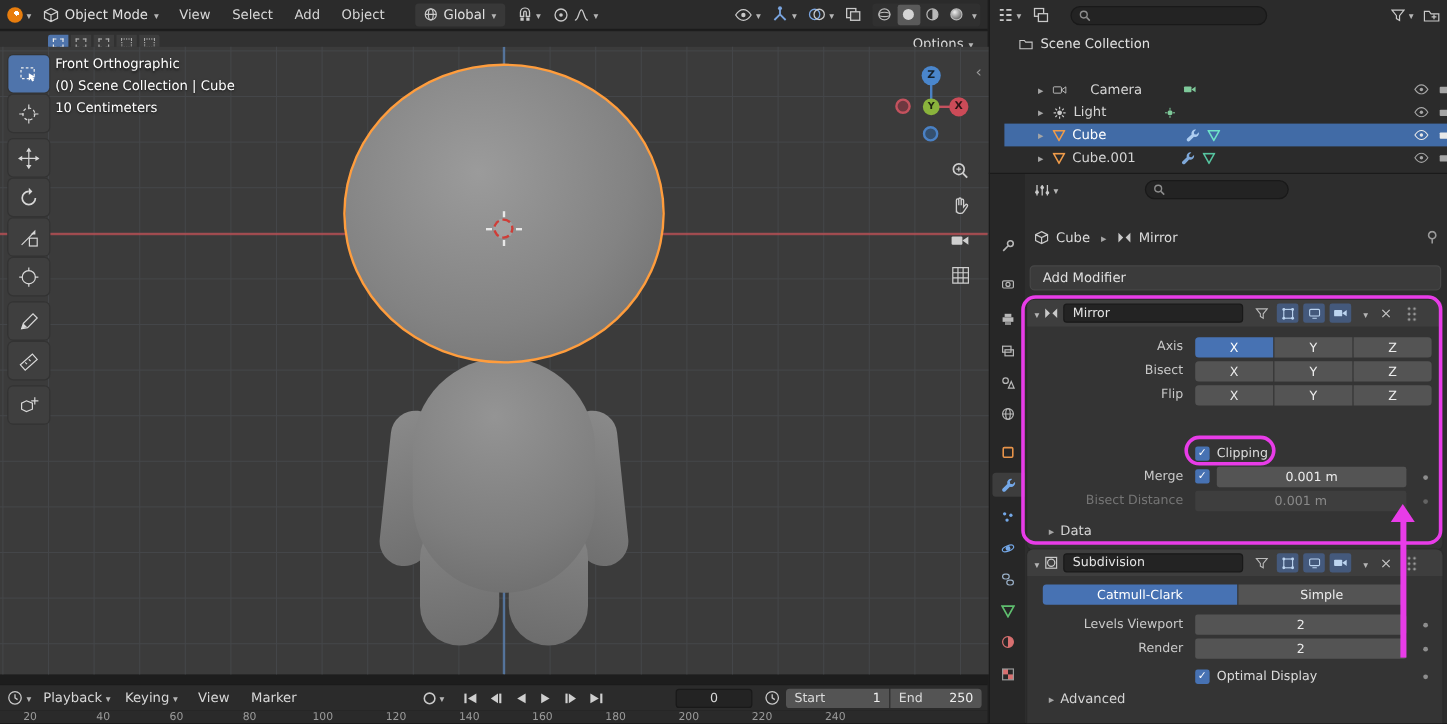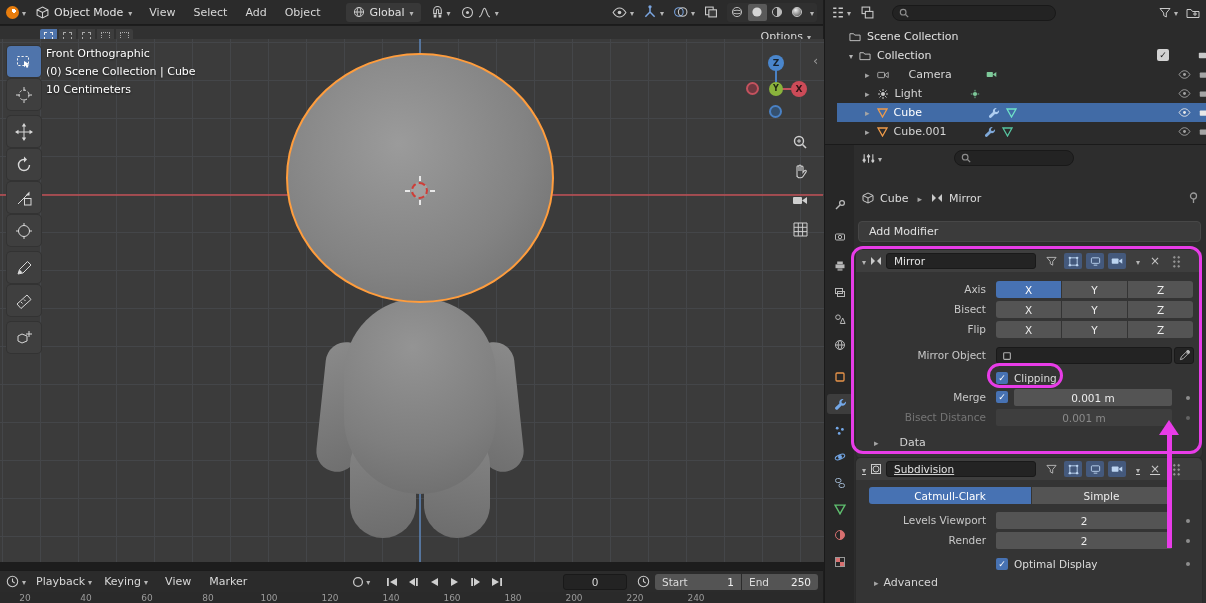--- a/index.html
+++ b/index.html
@@ -444,32 +444,20 @@
       </div>
     </div>
 
     <div class="otree-row" style="top:27px;">
       <svg style="margin-left:12px;" width="12" height="11" viewBox="0 0 13 11">
           <path d="M1 2.5h4l1.2 1.5H12v6H1z" fill="none" stroke="#c9c9c9"></path>
         </svg>
       <span style="margin-left:6px;color:#e0e0e0;">Scene Collection</span>
     </div>
 
-    <div class="otree-row" style="top:46px;">
-      <span class="i-down" style="margin-left:12px;"></span>
-      <svg style="margin-left:6px;" width="12" height="11" viewBox="0 0 13 11">
-          <path d="M1 2.5h4l1.2 1.5H12v6H1z" fill="none" stroke="#c9c9c9"></path>
-        </svg>
-      <span style="margin-left:6px;color:#e0e0e0;">Collection</span>
-      <span class="abs" style="left:320px;top:3px;width:12px;height:12px;background:#d2d2d2;border-radius:2px;color:#222;font-size:9px;line-height:12px;text-align:center;">✓</span>
-      <svg class="abs" style="left:361px;top:4px;" width="13" height="11" viewBox="0 0 16 13">
-          <rect x="1" y="3" width="9" height="7" rx="1" fill="#c9c9c9"></rect>
-          <path d="M10 6.5L15 3v7z" fill="#c9c9c9"></path>
-        </svg>
-    </div>
 
     <div class="otree-row" style="top:65px;">
       <span class="i-right" style="margin-left:28px;"></span>
       <svg style="margin-left:7px;" width="12" height="10" viewBox="0 0 16 13">
           <rect x="1" y="3" width="9" height="7" rx="1" fill="none" stroke="#c9c9c9"></rect>
           <path d="M10 6.5L15 3v7z" fill="none" stroke="#c9c9c9"></path>
         </svg>
       <span style="margin-left:20px;color:#d5d5d5;">Camera</span>
       <svg style="margin-left:34px;" width="11" height="9" viewBox="0 0 16 13">
           <rect x="1" y="3" width="9" height="7" rx="1" fill="#7ec99a"></rect>
@@ -755,34 +743,20 @@
               <span>X</span>
             </div>
           <div class="seg" style="left:206px;width:65px;">
               <span>Y</span>
             </div>
           <div class="seg" style="left:272px;width:65px;border-radius:0 3px 3px 0;">
               <span>Z</span>
             </div>
         </div>
 
-        <div class="abs" style="left:0;top:97px;right:0;height:17px;">
-          <span class="plabel">Mirror Object</span>
-          <div class="abs flex darkfield" style="left:140px;width:176px;height:17px;padding:0 5px;gap:4px;">
-            <svg width="10" height="10" viewBox="0 0 12 12">
-                <rect x="2" y="2" width="8" height="8" rx="1" fill="none" stroke="#b0b0b0" stroke-width="1.3"></rect>
-              </svg>
-          </div>
-          <div class="abs flex" style="left:318px;width:20px;height:17px;background:#232323;border:1px solid #191919;border-radius:3px;align-items:center;justify-content:center;">
-            <svg width="11" height="11" viewBox="0 0 12 12">
-                <path d="M1.5 10.5l1-3 5-5 2 2-5 5z" fill="none" stroke="#b9b9b9"></path>
-                <path d="M7.5 1.5l3 3 .8-.8a1.5 1.5 0 0 0-3-3z" fill="#b9b9b9"></path>
-              </svg>
-          </div>
-        </div>
 
         <div class="abs flex" style="left:0;top:119px;right:0;height:17px;">
           <span class="cb" style="margin-left:140px;"></span>
           <span style="margin-left:6px;color:#dcdcdc;font-size:10.5px;">Clipping</span>
         </div>
 
         <div class="abs" style="left:0;top:139px;right:0;height:17px;">
           <span class="plabel">Merge</span>
           <span class="cb" style="position:absolute;left:140px;top:2px;"></span>
           <div class="valfield" style="left:158px;width:158px;">
@@ -794,26 +768,26 @@
         <div class="abs" style="left:0;top:159px;right:0;height:17px;">
           <span class="plabel" style="color:#757575;">Bisect Distance</span>
           <div class="valfield" style="left:140px;width:176px;background:#3e3e3e;color:#8a8a8a;">
               <span>0.001 m</span>
             </div>
           <span class="kdot abs" style="left:330px;top:7px;background:#636363;"></span>
         </div>
 
         <div class="abs flex" style="left:18px;top:184px;height:17px;gap:5px;">
           <span class="i-right"></span>
-          <span style="color:#d4d4d4;margin-left:16px;">Data</span>
+          <span style="color:#d4d4d4;">Data</span>
         </div>
       </div>
 
       <div class="panel" style="top:313px;height:160px;">
-        <div class="panel-hdr" style="padding:0 6px;gap:4px;text-decoration:underline;">
+        <div class="panel-hdr" style="padding:0 6px;gap:4px;">
           <span class="i-down"></span>
           <svg width="12" height="12" viewBox="0 0 12 12">
               <rect x="1.5" y="1.5" width="9" height="9" fill="none" stroke="#c9c9c9"></rect>
               <circle cx="6" cy="6" r="3" fill="none" stroke="#c9c9c9"></circle>
             </svg>
           <div class="flex darkfield" style="width:150px;height:16px;padding:0 7px;">
             <span style="color:#e3e3e3;font-size:10.5px;">Subdivision</span>
           </div>
           <div class="hdr-btn" style="margin-left:2px;">
             <svg width="11" height="11" viewBox="0 0 12 12">

